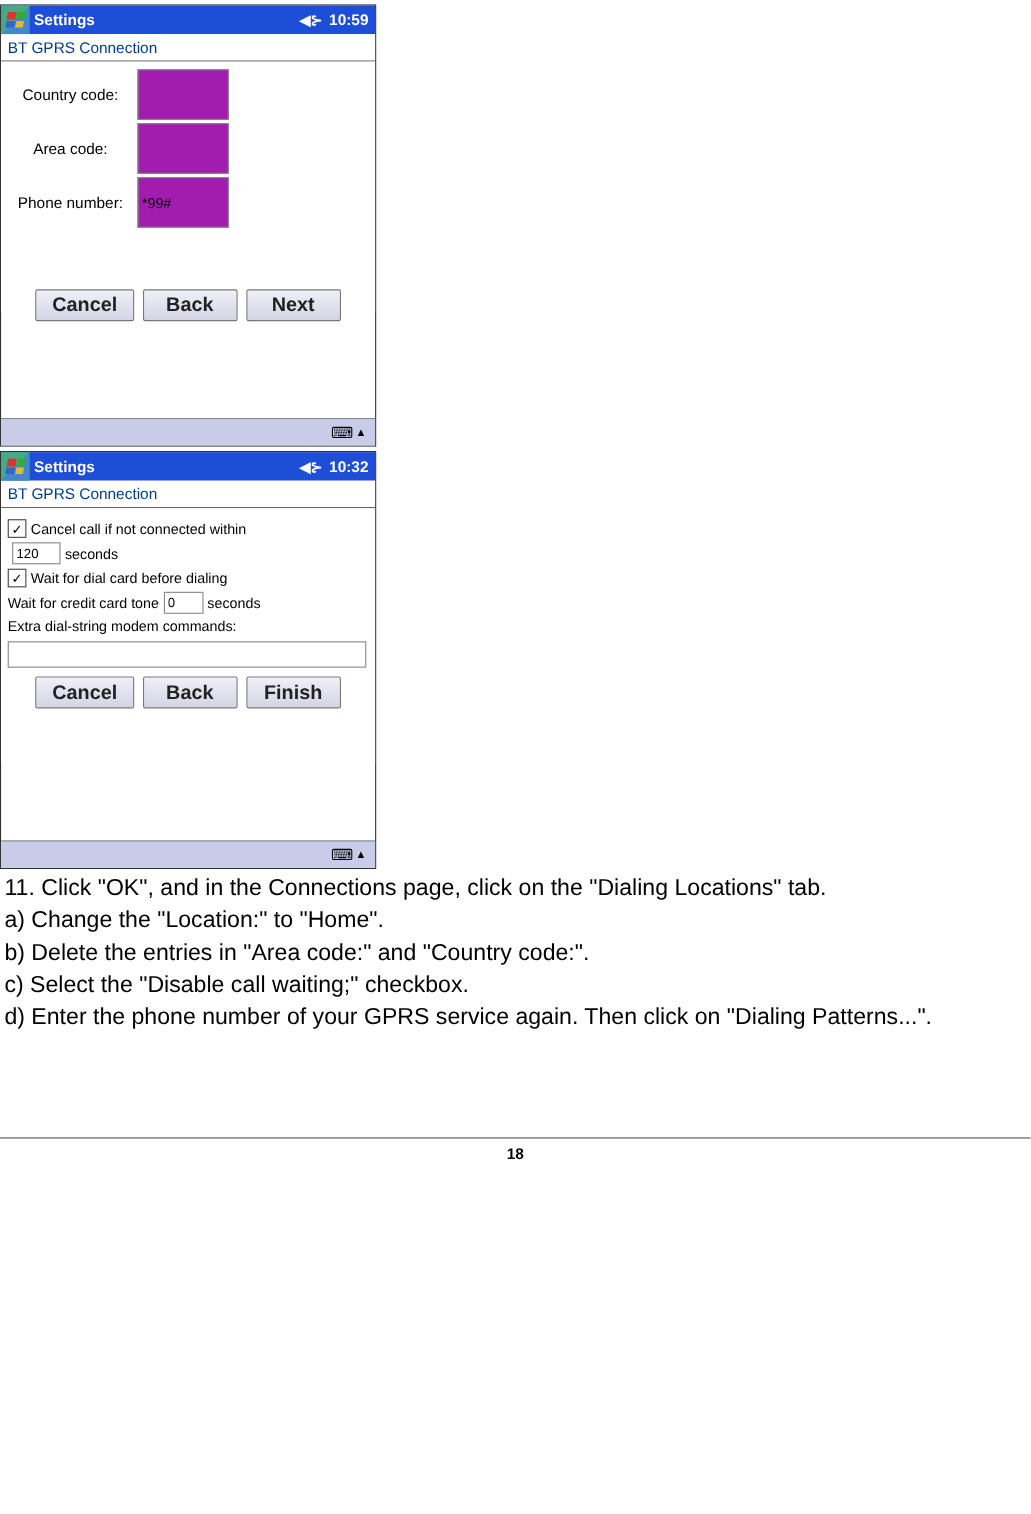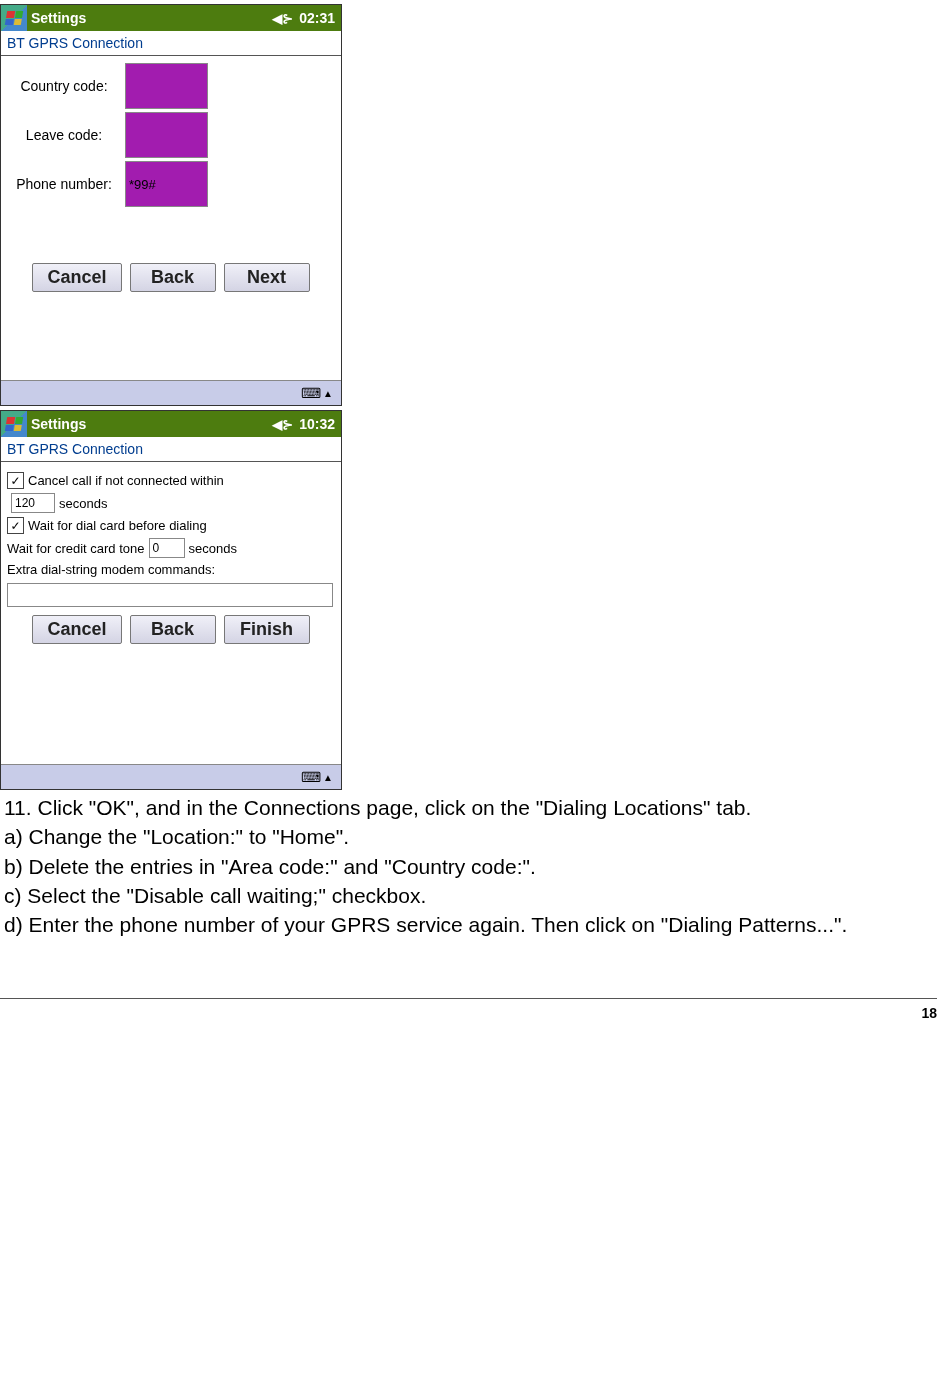--- a/index.html
+++ b/index.html
@@ -1,18 +1,18 @@
 <!DOCTYPE html>
 <html><head>
 <meta charset="utf-8">
 <style>
 body{margin:0;padding:0;font-family:Arial,Helvetica,sans-serif;background:#fff;width:937px}
 .page{padding:0;width:937px}
 .shot{width:340px;border:1px solid #333;margin:4px 0}
-.tbar{background:#4d7c0f;height:26px;display:flex;align-items:center;color:#fff;font-weight:bold;font-size:14px}
+.tbar{background:#1d4ed8;height:26px;display:flex;align-items:center;color:#fff;font-weight:bold;font-size:14px}
 .tbar .win{width:26px;height:26px;background:linear-gradient(135deg,#4a8 0%,#4a8 50%,#48c 50%,#48c 100%);display:flex;align-items:center;justify-content:center;margin-right:4px}
 .tbar .wflag{width:16px;height:14px;display:grid;grid-template-columns:1fr 1fr;grid-template-rows:1fr 1fr;gap:1px;transform:skewX(-10deg)}
 .tbar .wflag span:nth-child(1){background:#d33}
 .tbar .wflag span:nth-child(2){background:#3a3}
 .tbar .wflag span:nth-child(3){background:#36c}
 .tbar .wflag span:nth-child(4){background:#db3}
 .tbar .title{flex:1}
 .tbar .spk{margin-right:6px;font-size:13px}
 .tbar .time{margin-right:6px}
 .sect{background:#fff;padding:4px 6px;color:#003d8f;font-weight:normal;font-size:14px;border-bottom:1px solid #555}
@@ -25,50 +25,50 @@
 .bbar{background:#c8cce8;height:24px;border-top:1px solid #888;display:flex;align-items:center;justify-content:flex-end;padding-right:8px;gap:2px}
 .kbd{font-size:14px}
 .up{font-size:10px}
 .body2{background:#fff;height:220px;padding:6px 6px;font-size:13px;color:#000}
 .r2{display:flex;align-items:center;margin:4px 0;gap:4px}
 .cb{width:15px;height:15px;border:1px solid #444;display:inline-flex;align-items:center;justify-content:center;font-size:12px;line-height:1}
 .num{width:36px;height:18px;border:1px solid #888;padding:0 3px;font-size:12px;background:#fff}
 .wide{width:320px;height:20px;border:1px solid #888;background:#fff;margin:2px 0}
 .btnrow2{display:flex;justify-content:center;gap:8px;margin-top:6px}
 .instr{font-size:21px;color:#000;line-height:1.3;margin:2px 4px}
-.pgnum{text-align:right;font-weight:bold;font-size:14px;margin-top:60px;border-top:1px solid #555;padding-top:6px}
+.pgnum{text-align:center;font-weight:bold;font-size:14px;margin-top:96px;border-top:1px solid #555;padding-top:6px}
 .gap{height:96px}
 .gap2{height:70px}
 </style>
 </head>
 <body>
 <div class="page">
 
 <div class="shot">
   <div class="tbar">
     <div class="win">
           <div class="wflag">
             <span></span>
             <span></span>
             <span></span>
             <span></span>
           </div>
         </div>
     <div class="title">Settings</div>
     <div class="spk">◀⊱</div>
-    <div class="time">02:31</div>
+    <div class="time">10:59</div>
   </div>
   <div class="sect">BT GPRS Connection</div>
   <div class="body1">
     <div class="row1">
       <div class="lbl1">Country code:</div>
       <input class="inp1" value="" style="">
     </div>
     <div class="row1">
-      <div class="lbl1">Leave code:</div>
+      <div class="lbl1">Area code:</div>
       <input class="inp1" value="" style="">
     </div>
     <div class="row1">
       <div class="lbl1">Phone number:</div>
       <input class="inp1" value="*99#" style="">
     </div>
     <div class="btnrow">
       <div class="pbtn">Cancel</div>
       <div class="pbtn">Back</div>
       <div class="pbtn">Next</div>

